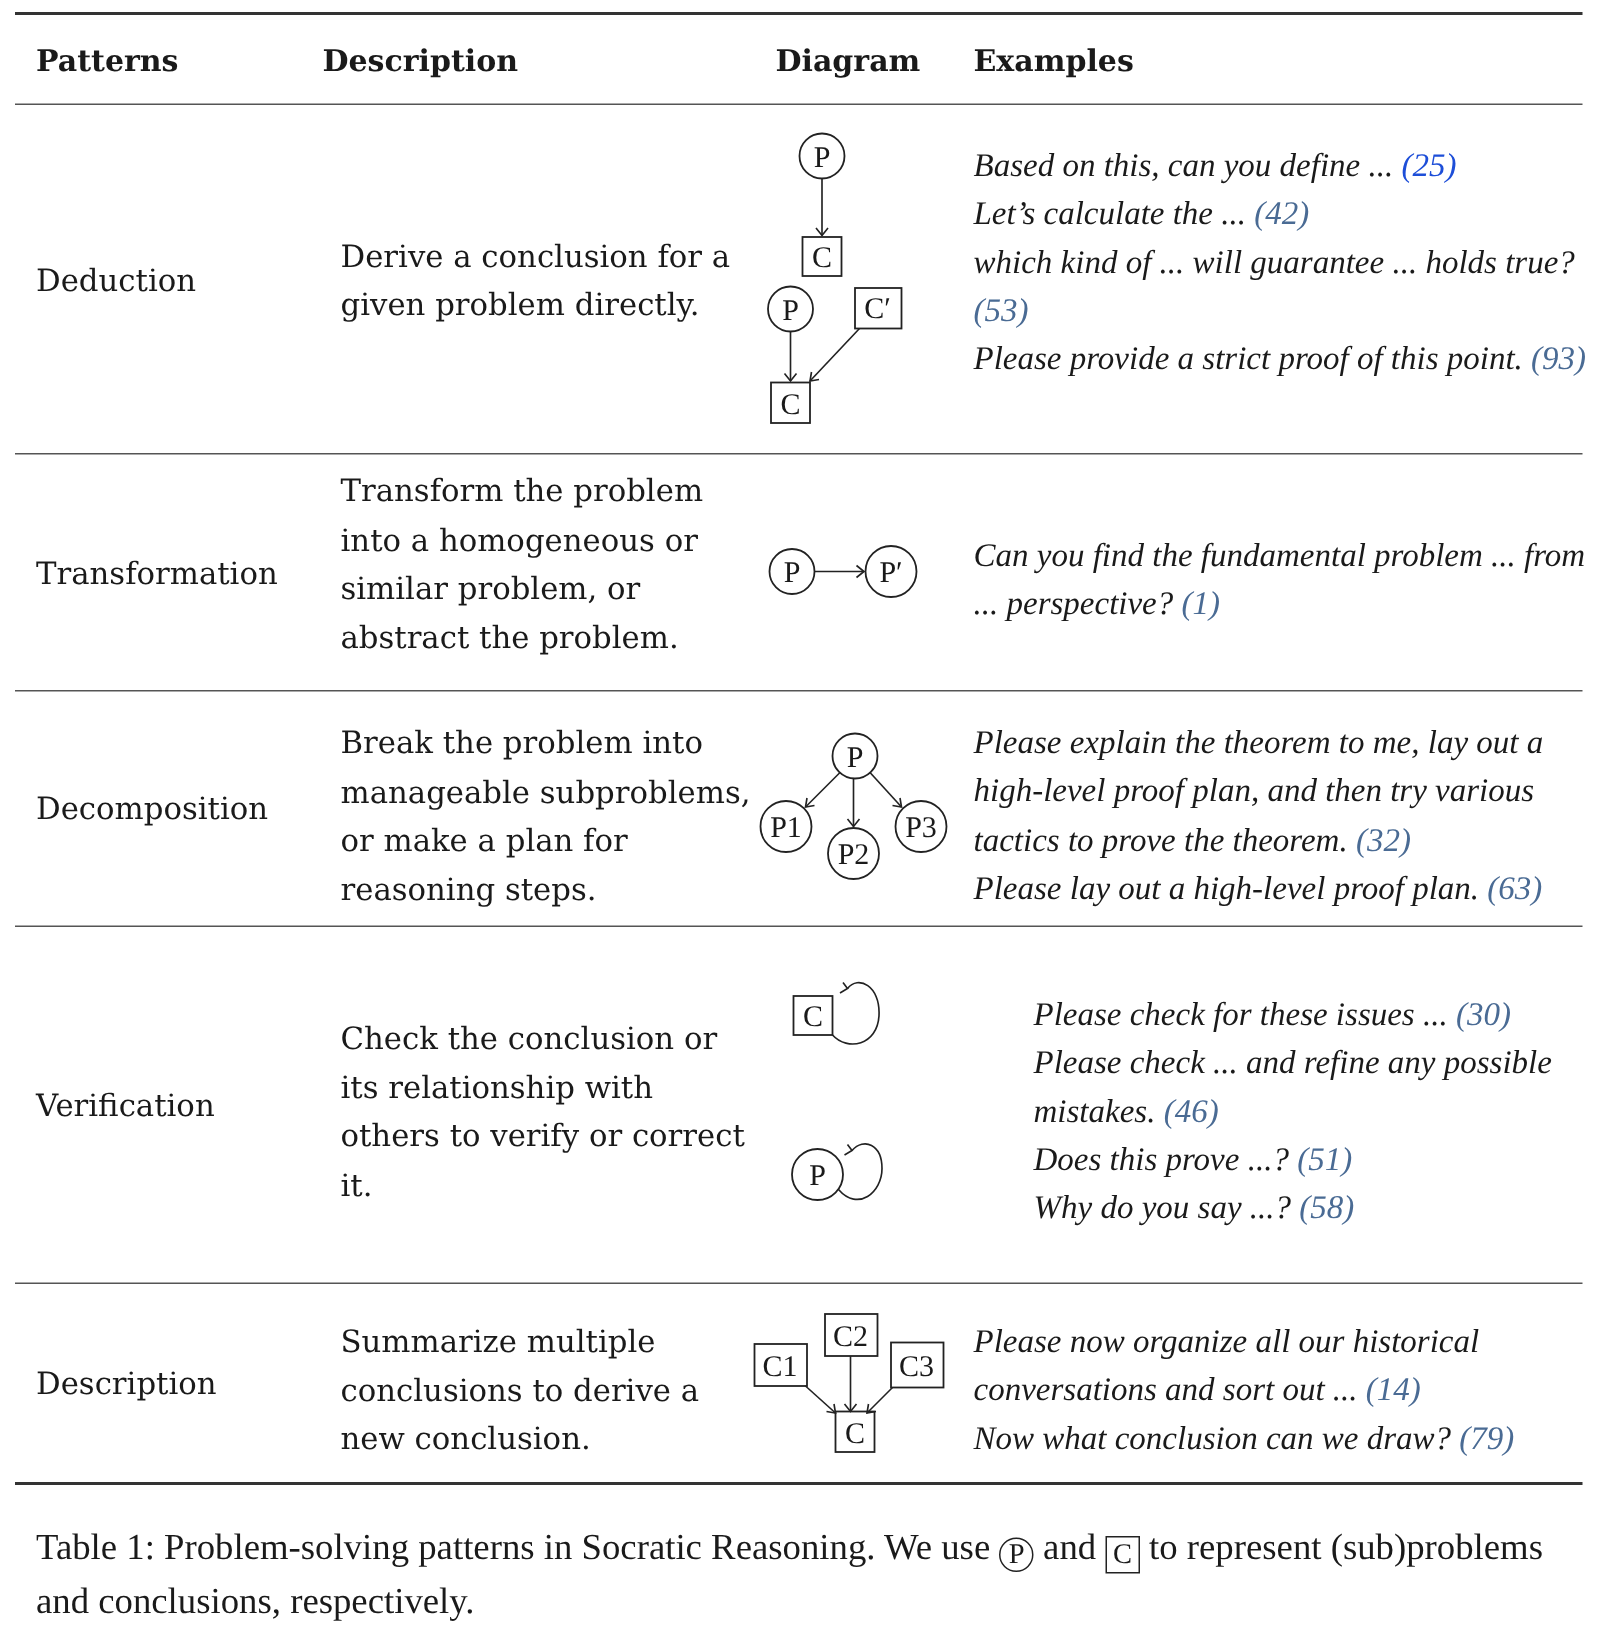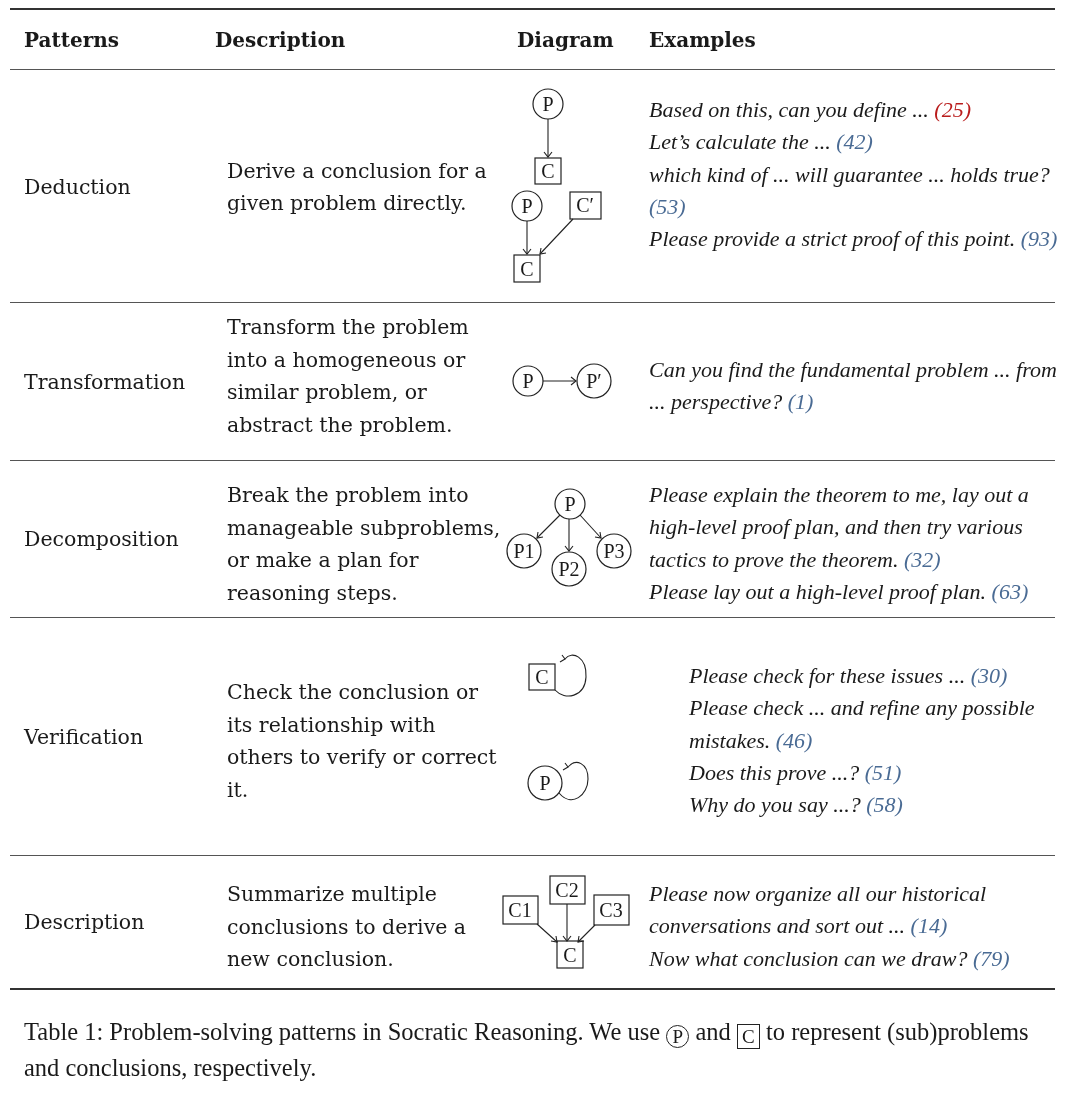--- a/index.html
+++ b/index.html
@@ -54,21 +54,21 @@
   <rect x="70" y="112" width="31" height="27" fill="none" stroke="#222" stroke-width="1.2"></rect>
   <text x="85" y="132" text-anchor="middle">C′</text>
   <line x1="27" y1="141" x2="27" y2="174" stroke="#222" stroke-width="1.1"></line>
   <polyline points="23,169 27,174 31,169" fill="none" stroke="#222" stroke-width="1.1"></polyline>
   <line x1="73" y1="139" x2="40" y2="174" stroke="#222" stroke-width="1.1"></line>
   <polyline points="41,168 40,174 46,173" fill="none" stroke="#222" stroke-width="1.1"></polyline>
   <rect x="14" y="175" width="26" height="27" fill="none" stroke="#222" stroke-width="1.2"></rect>
   <text x="27" y="196" text-anchor="middle">C</text>
 </svg>
 <div class="cell ex" style="top:94px;">
-  <div><span>Based on this, can you define ... </span><span class="cite" style="color: #b91c1c;">(25)</span></div>
+  <div><span>Based on this, can you define ... </span><span class="cite" style="color: #1d4ed8;">(25)</span></div>
   <div><span>Let’s calculate the ... </span><span class="cite" style="color: rgb(74, 107, 148);">(42)</span></div>
   <div><span>which kind of ... will guarantee ... holds true? </span><span class="cite" style="color: rgb(74, 107, 148);">(53)</span></div>
   <div><span>Please provide a strict proof of this point. </span><span class="cite" style="color: rgb(74, 107, 148);">(93)</span></div>
 </div>
 
 <div class="cell pattern vcenter" style="top:304px;height:156px;">
     <span>Transformation</span>
   </div>
 <div class="cell desc" style="top:311px;"><span>Transform the problem into a homogeneous or similar problem, or abstract the problem.</span></div>
 <svg class="diag" style="left:500px;top:355px;" width="130" height="60">

